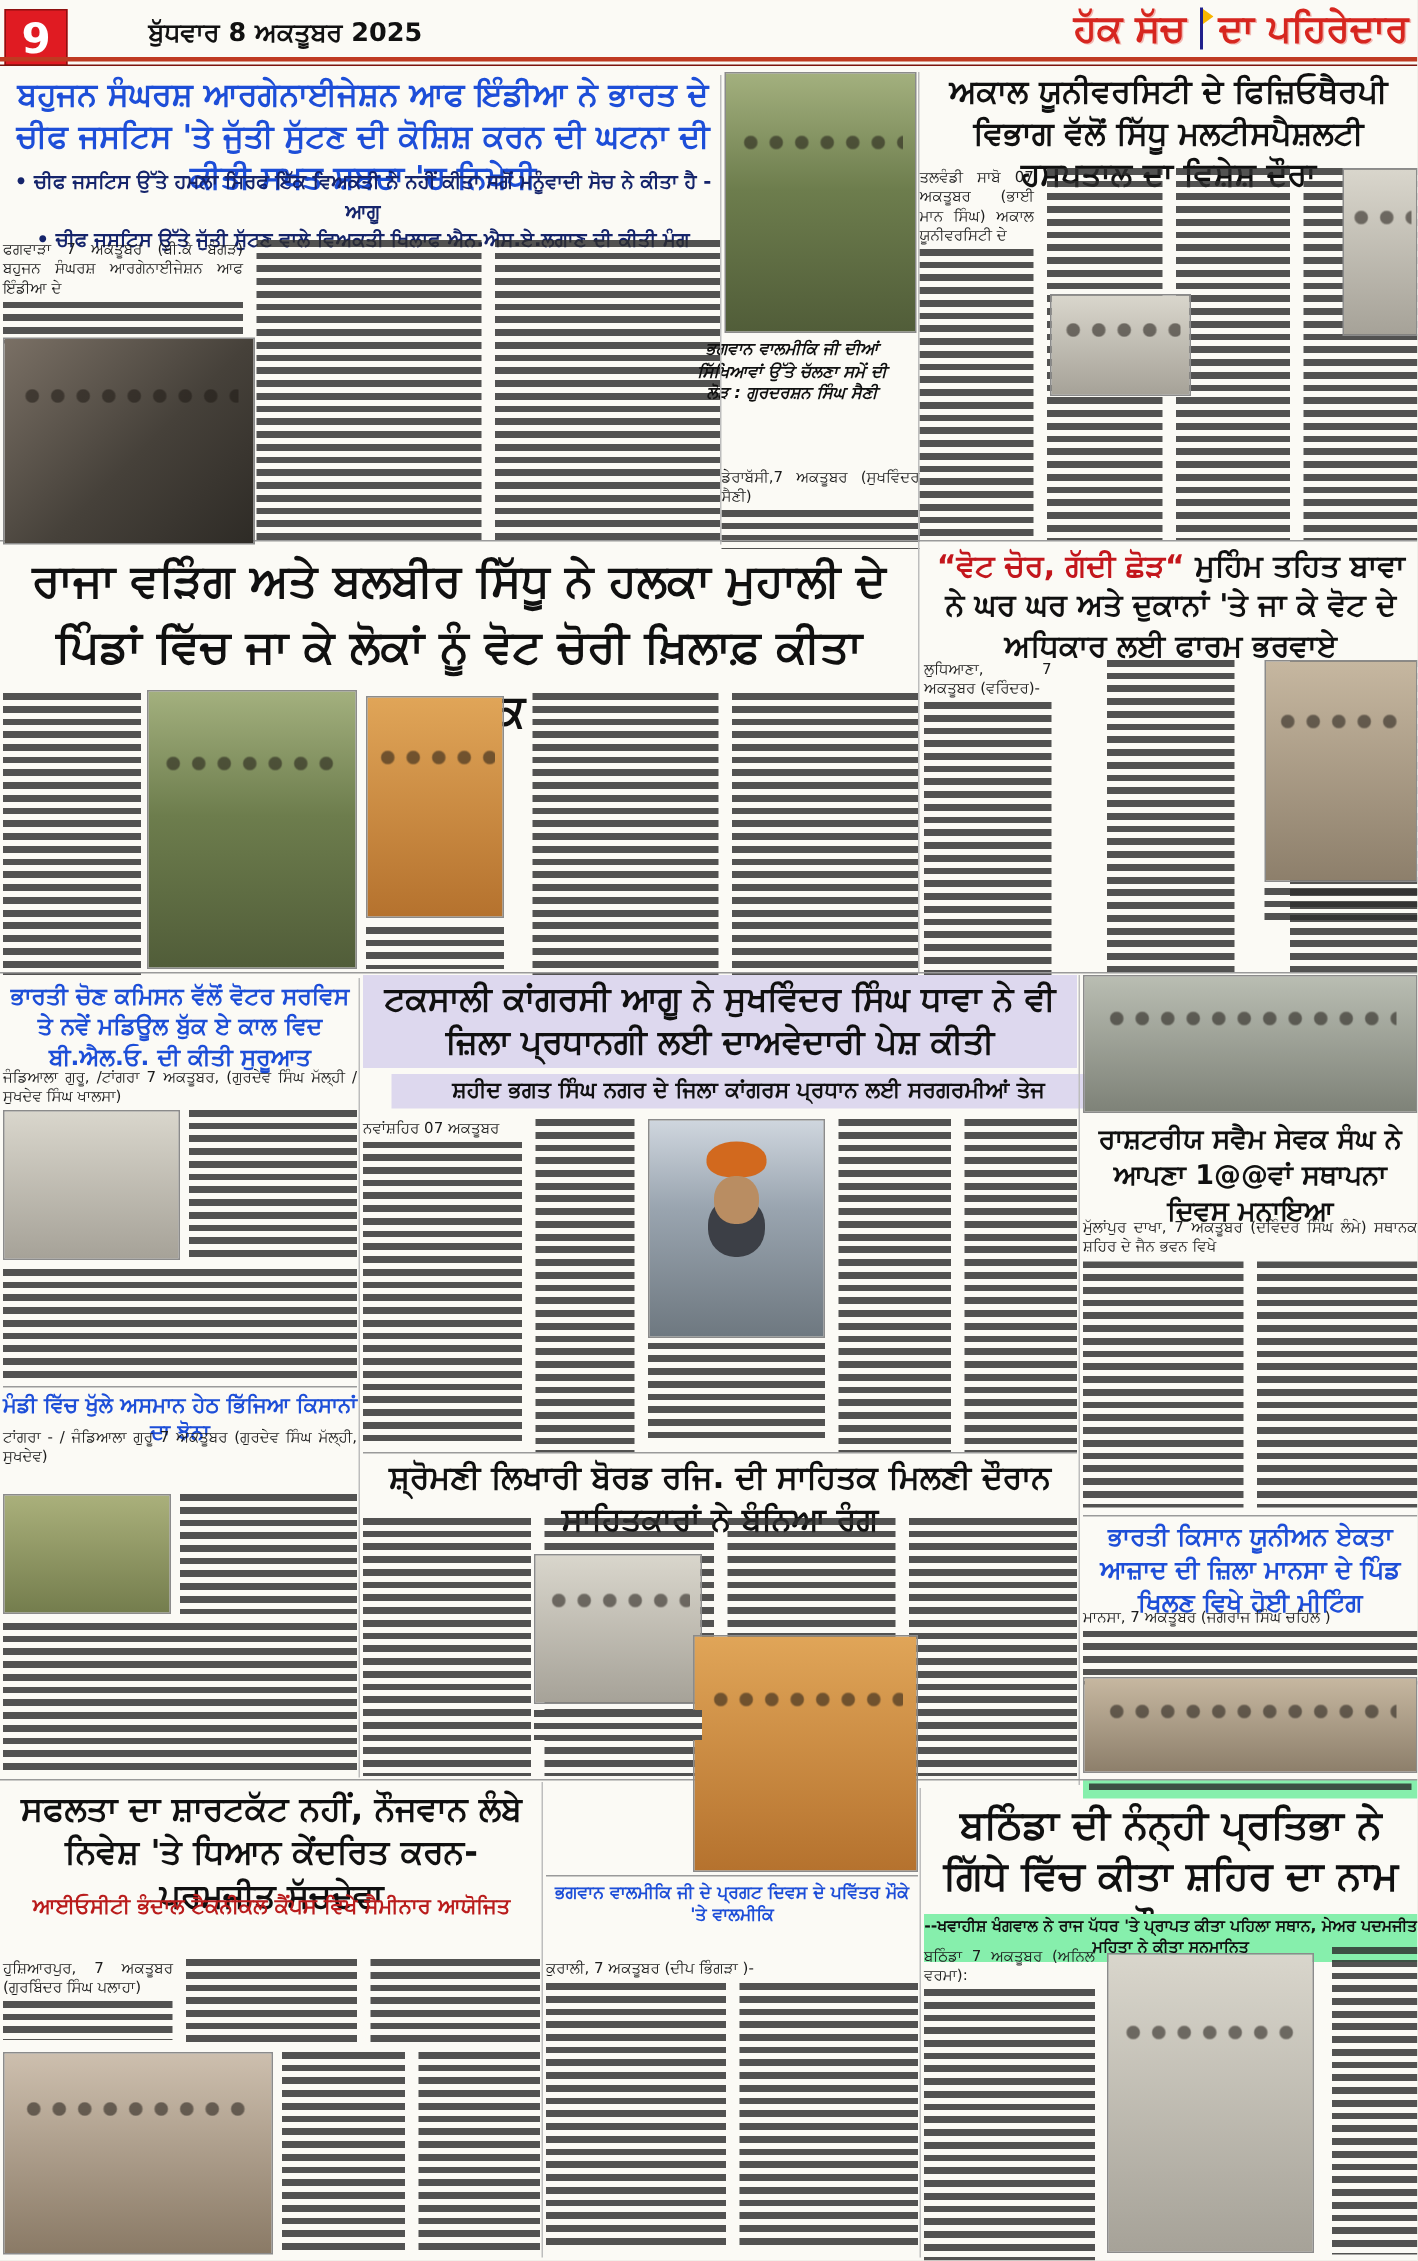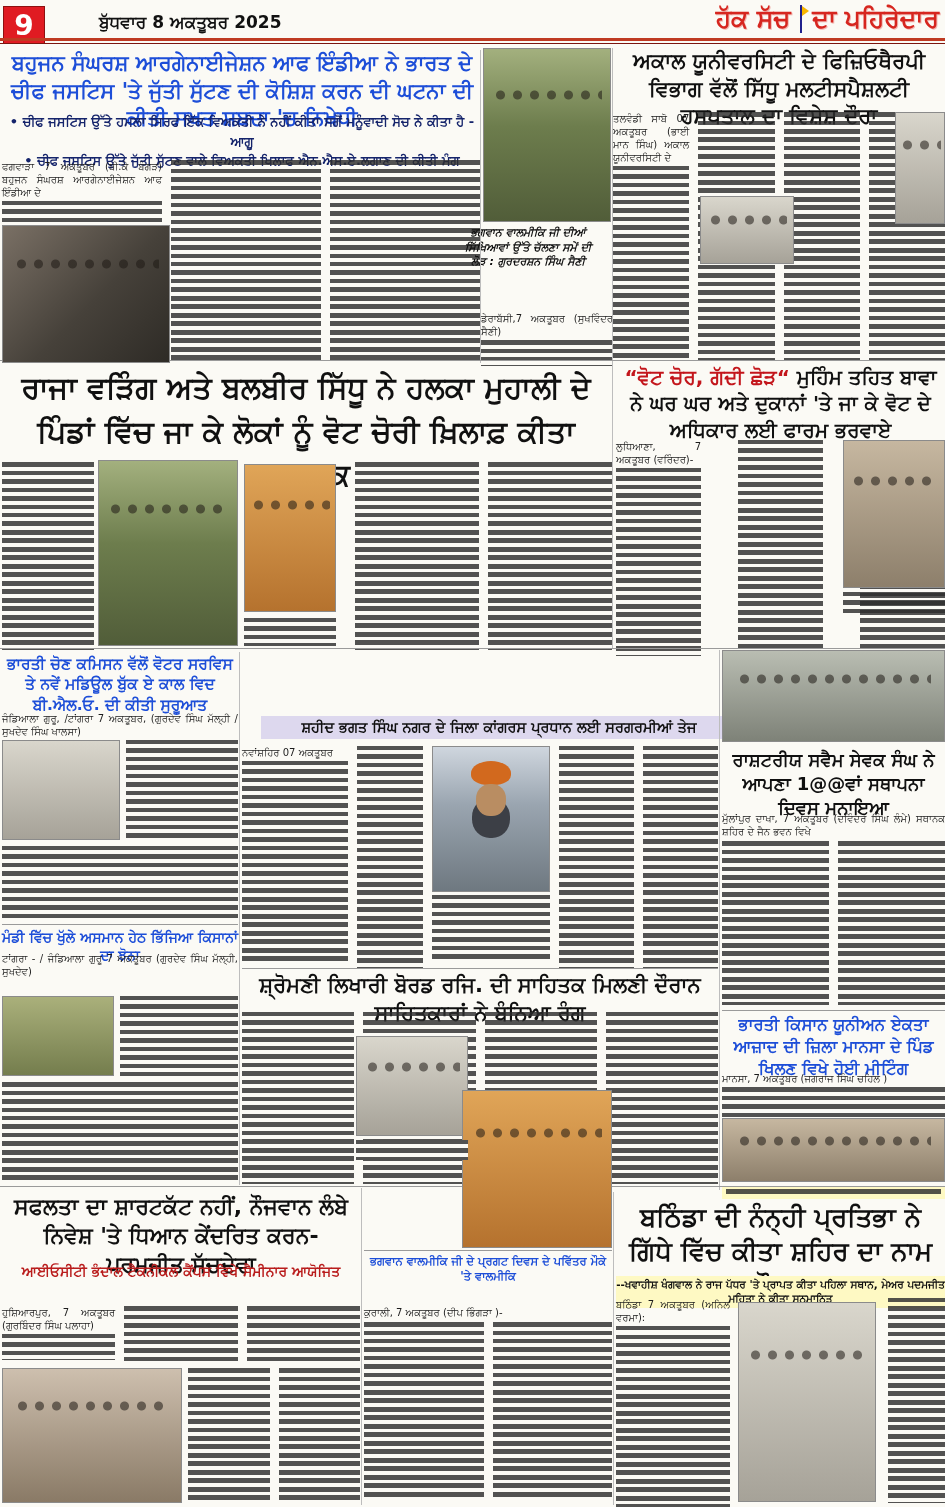--- a/index.html
+++ b/index.html
@@ -14,21 +14,21 @@
             font-weight:bold;font-size:25px;color:#d6261f;text-shadow:1px 1px 0 #f2b9b4;}
   .rule1{position:absolute;left:0;top:38px;width:945px;height:3px;background:#bf3a22;}
   .rule2{position:absolute;left:0;top:43px;width:945px;height:1px;background:#7c150f;}
   
   .abs{position:absolute;}
   .hl{font-weight:bold;text-align:center;line-height:1.32;color:#101010;}
   .navy{color:#1d4ed8;}
   .blue{color:#b91c1c;}
   .red{color:#c3161c;}
   .band{background:#ddd8ee;}
-  .ybar{background:#fef9c3;}
+  .ybar{background:#86efac;}
   .bullet{font-size:13px;font-weight:bold;color:#15246b;text-align:center;line-height:1.5;}
   .bullet::before{content:"• ";}
   .dl{font-size:10px;line-height:1.3;color:#1c1c1c;text-align:justify;}
   .gk{background:repeating-linear-gradient(to bottom,rgba(45,45,45,.82) 0px,rgba(45,45,45,.82) 4.5px,transparent 4.5px,transparent 8.5px);}
   .cols{display:flex;gap:9px;}
   .cols>div{flex:1;}
   
   .photo{position:absolute;border:1px solid #8b8b8b;box-sizing:border-box;z-index:3;}
   .p-dark{background:linear-gradient(135deg,#7a7065,#46413a 55%,#2e2b26);}
   .p-green{background:linear-gradient(180deg,#a3b07e 0%,#6d7d4d 45%,#515d39 100%);}
@@ -148,20 +148,21 @@
   <div class="photo p-light" style="left:2px;top:740px;width:118px;height:100px;"></div>
   <div class="abs gk" style="left:126px;top:740px;width:112px;height:100px;"></div>
   <div class="abs gk" style="left:2px;top:846px;width:236px;height:74px;"></div>
 
   <div class="abs hl navy" style="left:2px;top:928px;width:236px;font-size:14px;">ਮੰਡੀ ਵਿੱਚ ਖੁੱਲੇ ਅਸਮਾਨ ਹੇਠ ਭਿੱਜਿਆ ਕਿਸਾਨਾਂ ਦਾ ਝੋਨਾ</div>
   <div class="abs dl" style="left:2px;top:952px;width:236px;">ਟਾਂਗਰਾ - / ਜੰਡਿਆਲਾ ਗੁਰੂ 7 ਅਕਤੂਬਰ (ਗੁਰਦੇਵ ਸਿੰਘ ਮੱਲ੍ਹੀ, ਸੁਖਦੇਵ)</div>
   <div class="photo p-field" style="left:2px;top:996px;width:112px;height:80px;"></div>
   <div class="abs gk" style="left:120px;top:996px;width:118px;height:80px;"></div>
   <div class="abs gk" style="left:2px;top:1082px;width:236px;height:100px;"></div>
 
+  <div class="abs hl band" style="left:242px;top:650px;width:476px;font-size:22px;padding:2px 0;">ਟਕਸਾਲੀ ਕਾਂਗਰਸੀ ਆਗੂ ਨੇ ਸੁਖਵਿੰਦਰ ਸਿੰਘ ਧਾਵਾ ਨੇ ਵੀ ਜ਼ਿਲਾ ਪ੍ਰਧਾਨਗੀ ਲਈ ਦਾਅਵੇਦਾਰੀ ਪੇਸ਼ ਕੀਤੀ</div>
   <div class="abs hl band" style="left:242px;top:716px;width:476px;font-size:14.5px;padding:2px 0;margin-left:19px;">ਸ਼ਹੀਦ ਭਗਤ ਸਿੰਘ ਨਗਰ ਦੇ ਜਿਲਾ ਕਾਂਗਰਸ ਪ੍ਰਧਾਨ ਲਈ ਸਰਗਰਮੀਆਂ ਤੇਜ</div>
   <div class="abs cols" style="left:242px;top:746px;width:476px;height:222px;">
     <div style="flex:0 0 106px;">
       <div class="dl">ਨਵਾਂਸ਼ਹਿਰ 07 ਅਕਤੂਬਰ</div>
       <div class="gk" style="height:202px;margin-top:2px;"></div>
     </div>
     <div class="gk" style="flex:0 0 66px;"></div>
     <div style="flex:0 0 118px;">
       <div class="photo portrait" style="position:relative;width:118px;height:146px;background:linear-gradient(180deg,#cfd6de 0%,#9aa5b0 40%,#6e7880 100%);"></div>
       <div class="gk cap" style="height:64px;"></div>

